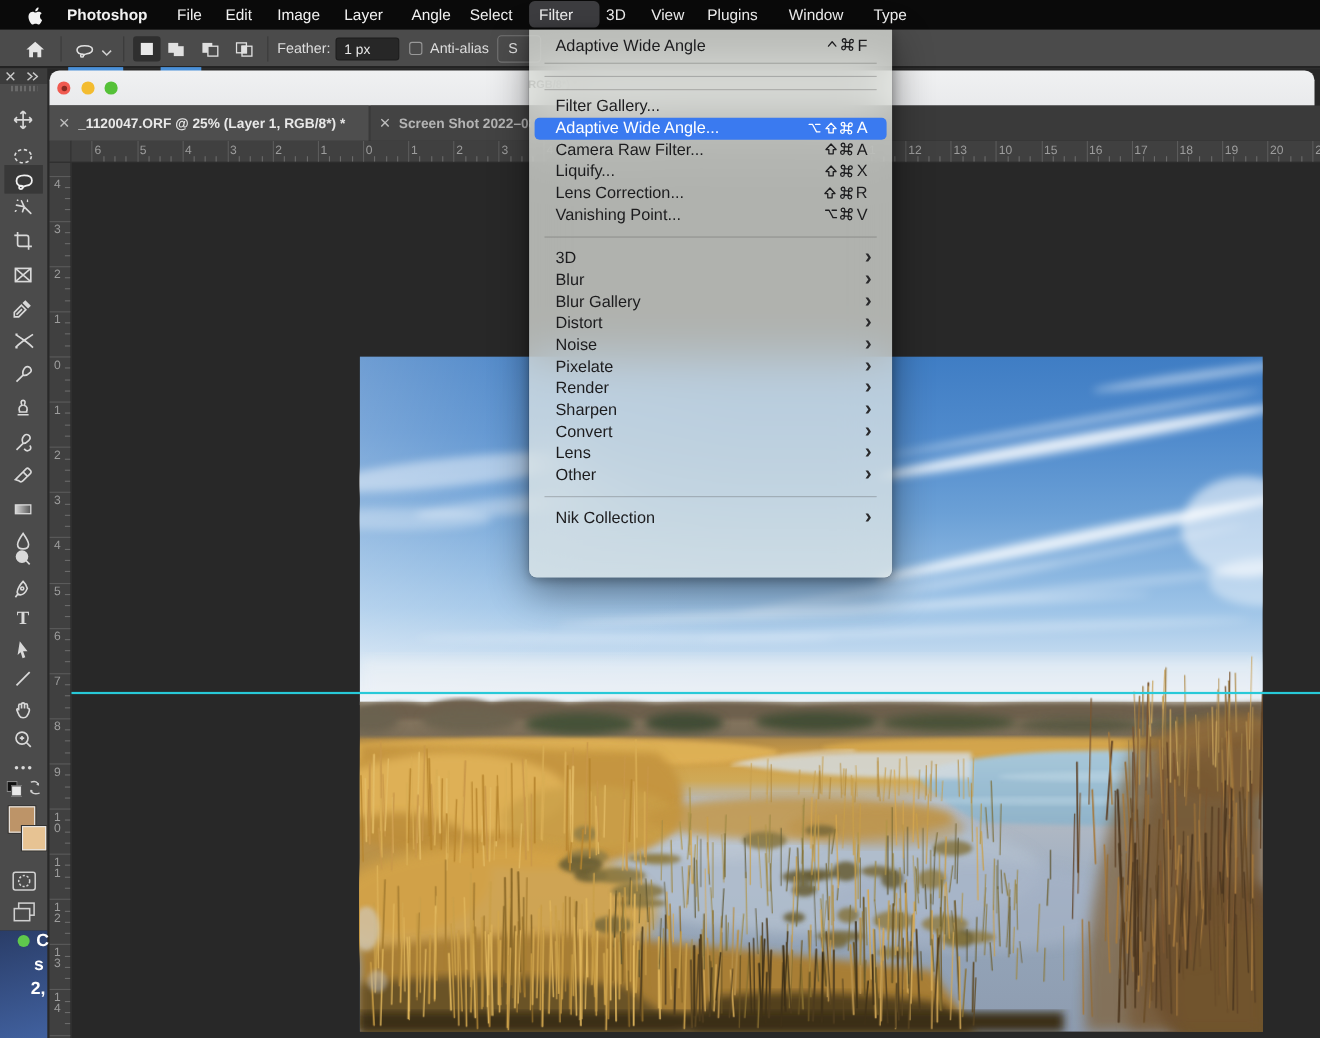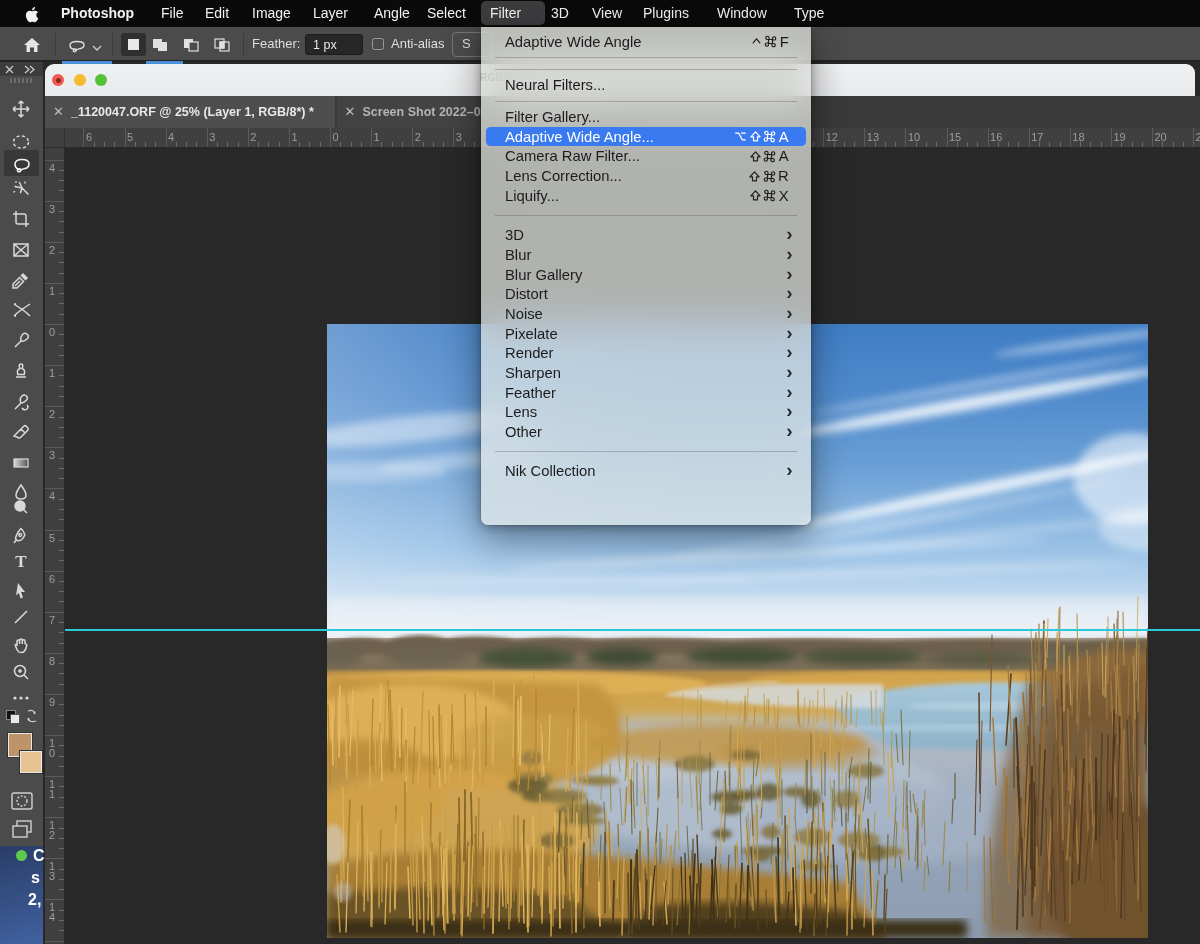--- a/index.html
+++ b/index.html
@@ -1437,53 +1437,57 @@
   </div>
 
   <div id="dmenu">
       <div class="mi"><span class="lab">Adaptive Wide Angle</span><span class="sc"><svg class="sy" width="13" height="15" viewBox="0 0 15 15">
             <path d="M3.6 9.2 L7.5 4.6 L11.4 9.2" stroke="#1d1d1f" stroke-width="1.35" fill="none" stroke-linecap="round" stroke-linejoin="round"></path>
           </svg><svg class="sy" width="13" height="15" viewBox="0 0 15 15">
             <path d="M5.2 5.2 H3.9 A1.9 1.9 0 1 1 5.8 3.3 V5.2 M9.8 5.2 V3.9 A1.9 1.9 0 1 1 11.7 5.8 H9.8 M9.8 9.8 H11.1 A1.9 1.9 0 1 1 9.2 11.7 V9.8 M5.2 9.8 V11.1 A1.9 1.9 0 1 1 3.3 9.2 H5.2 M5.2 5.2 H9.8 V9.8 H5.2 Z" stroke="#1d1d1f" stroke-width="1.35" fill="none" stroke-linecap="round" stroke-linejoin="round"></path>
           </svg><span class="k">F</span></span></div>
       <div class="sep"></div>
       <div class="sep"></div>
-      <div class="mi"><span class="lab">Neural Filters...</span></div>
       <div class="sep"></div>
       <div class="mi"><span class="lab">Filter Gallery...</span></div>
       <div class="mi hl"><span class="lab">Adaptive Wide Angle...</span><span class="sc"><svg class="sy" width="13" height="15" viewBox="0 0 15 15">
             <path d="M1.8 3.6 H5.4 L9.6 11.4 H13.2 M8.6 3.6 H13.2" stroke="#ffffff" stroke-width="1.35" fill="none" stroke-linecap="round" stroke-linejoin="round"></path>
           </svg><svg class="sy" width="13" height="15" viewBox="0 0 15 15">
             <path d="M7.5 2.2 L12.8 8 H9.8 V12.5 H5.2 V8 H2.2 Z" stroke="#ffffff" stroke-width="1.35" fill="none" stroke-linecap="round" stroke-linejoin="round"></path>
           </svg><svg class="sy" width="13" height="15" viewBox="0 0 15 15">
             <path d="M5.2 5.2 H3.9 A1.9 1.9 0 1 1 5.8 3.3 V5.2 M9.8 5.2 V3.9 A1.9 1.9 0 1 1 11.7 5.8 H9.8 M9.8 9.8 H11.1 A1.9 1.9 0 1 1 9.2 11.7 V9.8 M5.2 9.8 V11.1 A1.9 1.9 0 1 1 3.3 9.2 H5.2 M5.2 5.2 H9.8 V9.8 H5.2 Z" stroke="#ffffff" stroke-width="1.35" fill="none" stroke-linecap="round" stroke-linejoin="round"></path>
           </svg><span class="k" style="color:#fff">A</span></span></div>
       <div class="mi"><span class="lab">Camera Raw Filter...</span><span class="sc"><svg class="sy" width="13" height="15" viewBox="0 0 15 15">
             <path d="M7.5 2.2 L12.8 8 H9.8 V12.5 H5.2 V8 H2.2 Z" stroke="#1d1d1f" stroke-width="1.35" fill="none" stroke-linecap="round" stroke-linejoin="round"></path>
           </svg><svg class="sy" width="13" height="15" viewBox="0 0 15 15">
             <path d="M5.2 5.2 H3.9 A1.9 1.9 0 1 1 5.8 3.3 V5.2 M9.8 5.2 V3.9 A1.9 1.9 0 1 1 11.7 5.8 H9.8 M9.8 9.8 H11.1 A1.9 1.9 0 1 1 9.2 11.7 V9.8 M5.2 9.8 V11.1 A1.9 1.9 0 1 1 3.3 9.2 H5.2 M5.2 5.2 H9.8 V9.8 H5.2 Z" stroke="#1d1d1f" stroke-width="1.35" fill="none" stroke-linecap="round" stroke-linejoin="round"></path>
           </svg><span class="k">A</span></span></div>
+      <div class="mi"><span class="lab">Liquify...</span><span class="sc"><svg class="sy" width="13" height="15" viewBox="0 0 15 15">
+            <path d="M7.5 2.2 L12.8 8 H9.8 V12.5 H5.2 V8 H2.2 Z" stroke="#1d1d1f" stroke-width="1.35" fill="none" stroke-linecap="round" stroke-linejoin="round"></path>
+          </svg><svg class="sy" width="13" height="15" viewBox="0 0 15 15">
+            <path d="M5.2 5.2 H3.9 A1.9 1.9 0 1 1 5.8 3.3 V5.2 M9.8 5.2 V3.9 A1.9 1.9 0 1 1 11.7 5.8 H9.8 M9.8 9.8 H11.1 A1.9 1.9 0 1 1 9.2 11.7 V9.8 M5.2 9.8 V11.1 A1.9 1.9 0 1 1 3.3 9.2 H5.2 M5.2 5.2 H9.8 V9.8 H5.2 Z" stroke="#1d1d1f" stroke-width="1.35" fill="none" stroke-linecap="round" stroke-linejoin="round"></path>
+          </svg><span class="k">X</span></span></div>
       <div class="mi"><span class="lab">Lens Correction...</span><span class="sc"><svg class="sy" width="13" height="15" viewBox="0 0 15 15">
             <path d="M7.5 2.2 L12.8 8 H9.8 V12.5 H5.2 V8 H2.2 Z" stroke="#1d1d1f" stroke-width="1.35" fill="none" stroke-linecap="round" stroke-linejoin="round"></path>
           </svg><svg class="sy" width="13" height="15" viewBox="0 0 15 15">
             <path d="M5.2 5.2 H3.9 A1.9 1.9 0 1 1 5.8 3.3 V5.2 M9.8 5.2 V3.9 A1.9 1.9 0 1 1 11.7 5.8 H9.8 M9.8 9.8 H11.1 A1.9 1.9 0 1 1 9.2 11.7 V9.8 M5.2 9.8 V11.1 A1.9 1.9 0 1 1 3.3 9.2 H5.2 M5.2 5.2 H9.8 V9.8 H5.2 Z" stroke="#1d1d1f" stroke-width="1.35" fill="none" stroke-linecap="round" stroke-linejoin="round"></path>
           </svg><span class="k">R</span></span></div>
-      <div class="mi"><span class="lab">Liquify...</span><span class="sc"><svg class="sy" width="13" height="15" viewBox="0 0 15 15">
-            <path d="M7.5 2.2 L12.8 8 H9.8 V12.5 H5.2 V8 H2.2 Z" stroke="#1d1d1f" stroke-width="1.35" fill="none" stroke-linecap="round" stroke-linejoin="round"></path>
+      <div class="mi"><span class="lab">Vanishing Point...</span><span class="sc"><svg class="sy" width="13" height="15" viewBox="0 0 15 15">
+            <path d="M1.8 3.6 H5.4 L9.6 11.4 H13.2 M8.6 3.6 H13.2" stroke="#1d1d1f" stroke-width="1.35" fill="none" stroke-linecap="round" stroke-linejoin="round"></path>
           </svg><svg class="sy" width="13" height="15" viewBox="0 0 15 15">
             <path d="M5.2 5.2 H3.9 A1.9 1.9 0 1 1 5.8 3.3 V5.2 M9.8 5.2 V3.9 A1.9 1.9 0 1 1 11.7 5.8 H9.8 M9.8 9.8 H11.1 A1.9 1.9 0 1 1 9.2 11.7 V9.8 M5.2 9.8 V11.1 A1.9 1.9 0 1 1 3.3 9.2 H5.2 M5.2 5.2 H9.8 V9.8 H5.2 Z" stroke="#1d1d1f" stroke-width="1.35" fill="none" stroke-linecap="round" stroke-linejoin="round"></path>
-          </svg><span class="k">X</span></span></div>
+          </svg><span class="k">V</span></span></div>
       <div class="sepL"></div>
       <div class="mi"><span class="lab">3D</span><span class="sub">›</span></div>
       <div class="mi"><span class="lab">Blur</span><span class="sub">›</span></div>
       <div class="mi"><span class="lab">Blur Gallery</span><span class="sub">›</span></div>
       <div class="mi"><span class="lab">Distort</span><span class="sub">›</span></div>
       <div class="mi"><span class="lab">Noise</span><span class="sub">›</span></div>
       <div class="mi"><span class="lab">Pixelate</span><span class="sub">›</span></div>
       <div class="mi"><span class="lab">Render</span><span class="sub">›</span></div>
       <div class="mi"><span class="lab">Sharpen</span><span class="sub">›</span></div>
-      <div class="mi"><span class="lab">Feather</span><span class="sub">›</span></div>
+      <div class="mi"><span class="lab">Convert</span><span class="sub">›</span></div>
       <div class="mi"><span class="lab">Lens</span><span class="sub">›</span></div>
       <div class="mi"><span class="lab">Other</span><span class="sub">›</span></div>
       <div class="sepL"></div>
       <div class="mi"><span class="lab">Nik Collection</span><span class="sub">›</span></div>
     </div>
 
 </div>
 </body></html>

